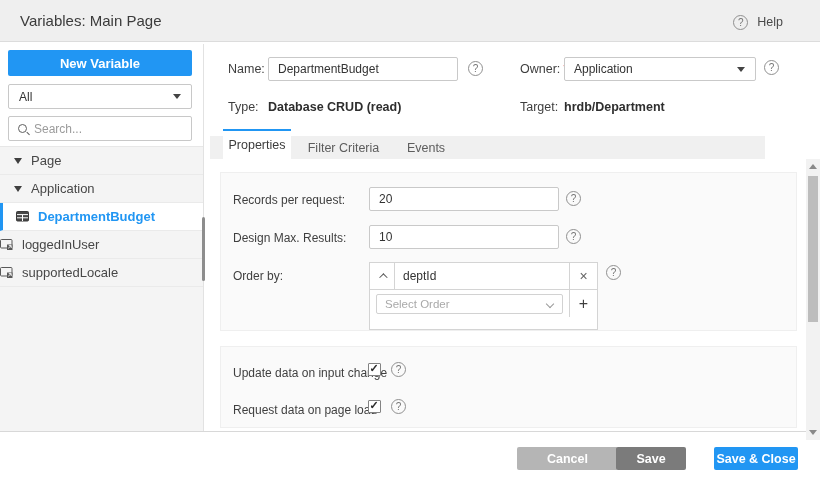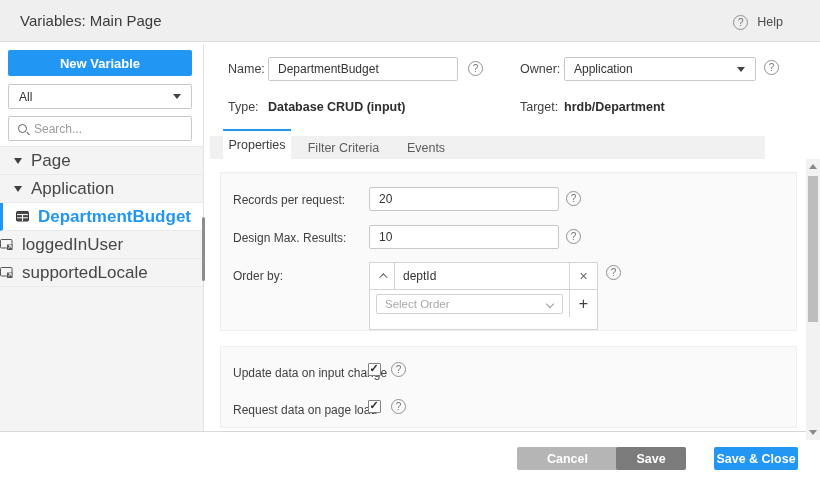--- a/index.html
+++ b/index.html
@@ -21,21 +21,21 @@
   #scope-select { top:40px; cursor:pointer; }
   #scope-value { font-size:12px; color:#333; padding-left:10px; flex:1; }
   .caret-down { width:0; height:0; border-left:4px solid transparent; border-right:4px solid transparent; border-top:5px solid #444; margin-right:10px; flex:none; }
   #search-box { top:72px; }
   #search-icon { position:relative; width:9px; height:9px; border:1.2px solid #5f5f5f; border-radius:50%; margin:0 7px 0 9px; flex:none; }
   #search-icon::after { content:""; position:absolute; width:4px; height:1.4px; background:#5f5f5f; transform:rotate(45deg); left:7px; top:8px; }
   #search-input { border:none; outline:none; flex:1; font-size:12px; font-family:inherit; color:#444; background:transparent; }
   #search-input::placeholder { color:#9b9b9b; }
 
   #var-list { position:absolute; left:0; top:102px; width:203px; bottom:0; background:#f4f4f4; border-top:1px solid #e7e7e7; }
-  .tree-row { height:28px; display:flex; align-items:center; border-bottom:1px solid #eaeaea; background:#f4f4f4; cursor:pointer; font-size:17px; color:#474747; padding-left:14px; gap:9px; }
+  .tree-row { height:28px; display:flex; align-items:center; border-bottom:1px solid #eaeaea; background:#f4f4f4; cursor:pointer; font-size:13px; color:#474747; padding-left:14px; gap:9px; }
   .tree-row .tri { width:0; height:0; border-left:4.5px solid transparent; border-right:4.5px solid transparent; border-top:6px solid #3f3f3f; flex:none; }
   .tree-row.item { padding-left:0; }
   .tree-row.selected { background:#fff; border-left:3px solid #2196f3; padding-left:13px; color:#2196f3; font-weight:bold; }
   .tree-ico { flex:none; display:inline-flex; }
   #side-scroll-thumb { position:absolute; left:202px; top:173px; width:3px; height:64px; background:#8d8d8d; border-radius:2px; }
 
   
   .fld-label { position:absolute; font-size:12.5px; color:#3e3e3e; }
   .req { color:#e8483f; margin-left:3px; }
   .txt-input { position:absolute; height:24px; border:1px solid #c9c9c9; border-radius:2px; background:#fff; font-size:12px; color:#333; padding:0 9px; font-family:inherit; outline:none; }
@@ -167,21 +167,21 @@
 <span class="help-circle" style="position:absolute; left:468px; top:61px;"></span>
 
 <span class="fld-label" style="left:520px; top:62px;"><span>Owner:</span><span class="req">*</span></span>
 <div id="owner-select">
   <span id="owner-value">Application</span>
   <span class="caret-down"></span>
 </div>
 <span class="help-circle" style="position:absolute; left:764px; top:60px;"></span>
 
 <span class="fld-label" style="left:228px; top:100px;">Type:</span>
-<span class="bold-val" style="left:268px; top:100px;">Database CRUD (input)</span>
+<span class="bold-val" style="left:268px; top:100px;">Database CRUD (read)</span>
 <span class="fld-label" style="left:520px; top:100px;">Target:</span>
 <span class="bold-val" style="left:564px; top:100px;">hrdb/Department</span>
 
 <div id="tabbar">
   <div class="tab" id="tab-properties">Properties</div>
   <div class="tab" id="tab-filter">Filter Criteria</div>
   <div class="tab" id="tab-events">Events</div>
 </div>
 
 <div class="card" id="card-props">

